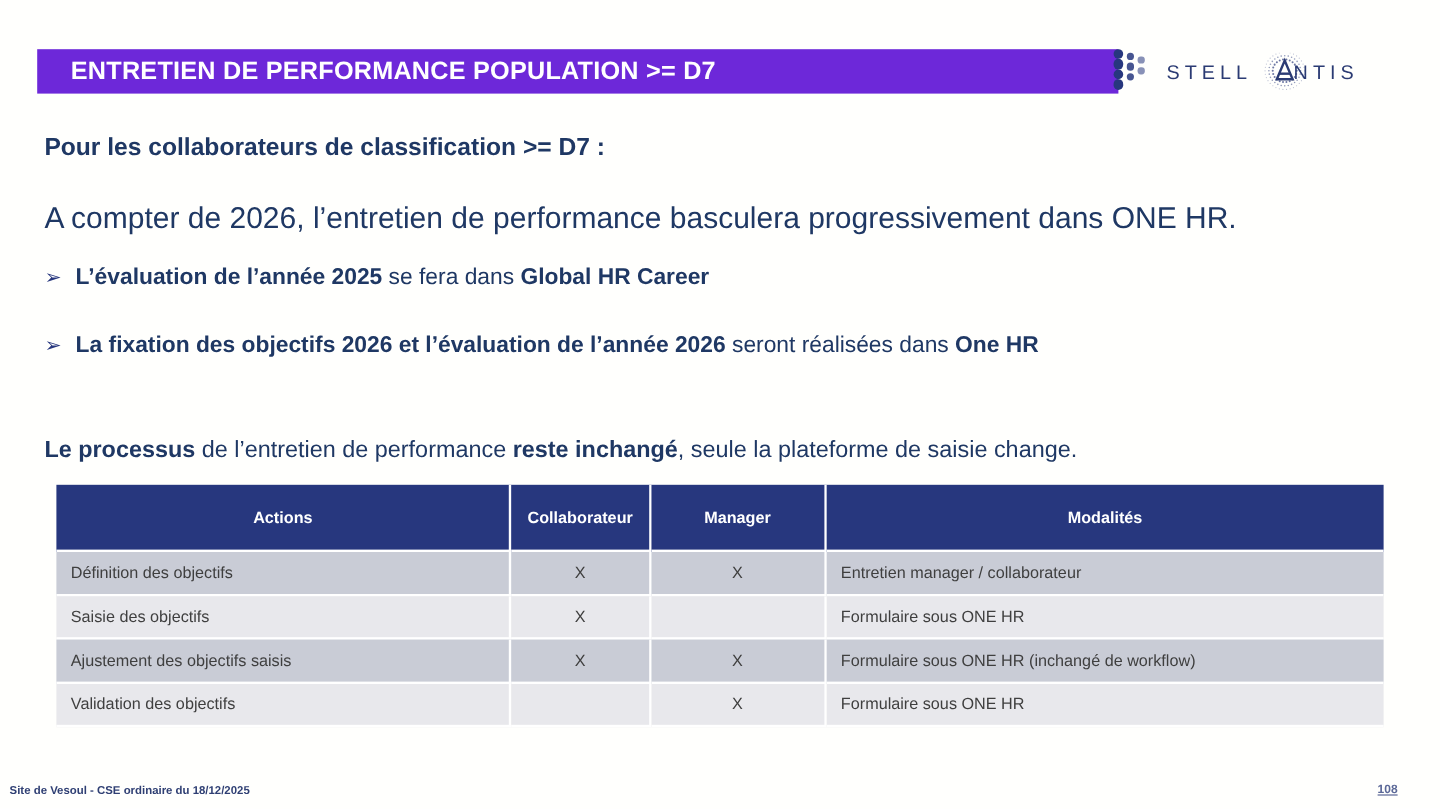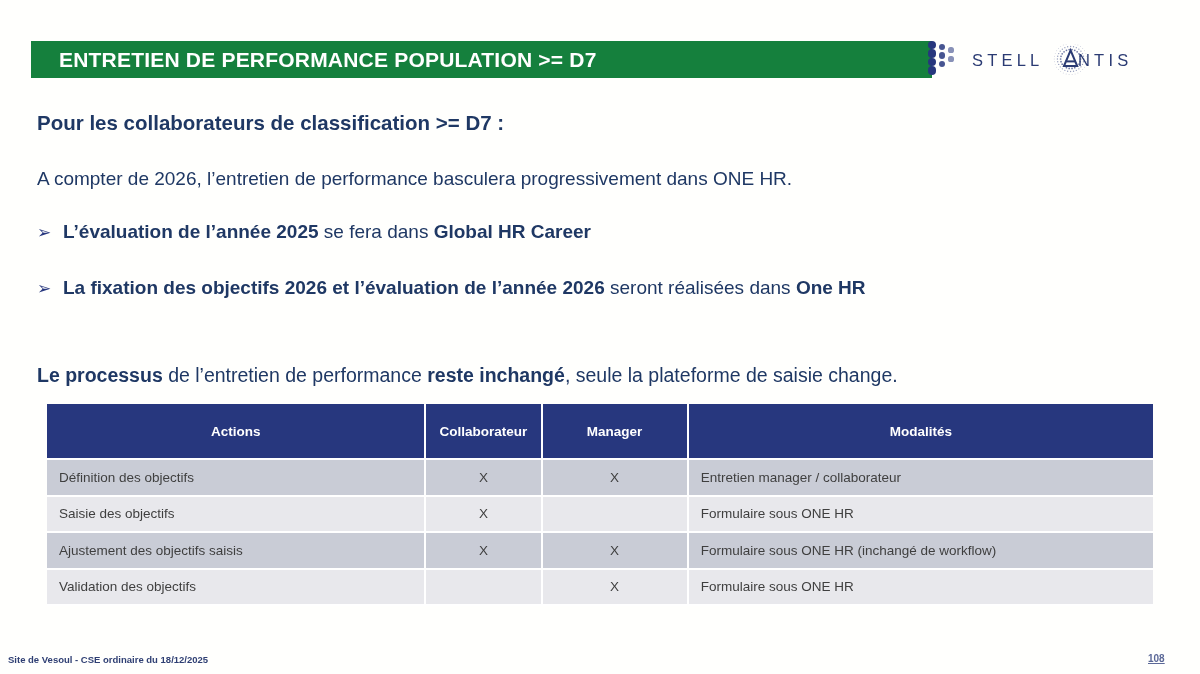--- a/index.html
+++ b/index.html
@@ -17,21 +17,21 @@
     background: #fffffd;
   }
 
   
   .title-bar {
     position: absolute;
     left: 31px;
     top: 41px;
     width: 901px;
     height: 37px;
-    background: #15803d;
+    background: #6d28d9;
   }
   .title-text {
     position: absolute;
     left: 28px;
     top: 50%;
     transform: translateY(-50%);
     color: #ffffff;
     font-size: 21px;
     font-weight: bold;
     letter-spacing: 0.2px;
@@ -71,21 +71,21 @@
     top: 111px;
     font-size: 20.5px;
     font-weight: bold;
     color: #1f3864;
     white-space: nowrap;
   }
   .para {
     position: absolute;
     left: 37px;
     top: 168px;
-    font-size: 19px;
+    font-size: 25px;
     font-weight: normal;
     color: #1f3864;
     white-space: nowrap;
   }
 
   .bullet-row {
     position: absolute;
     left: 37px;
     font-size: 19px;
     color: #1f3864;

